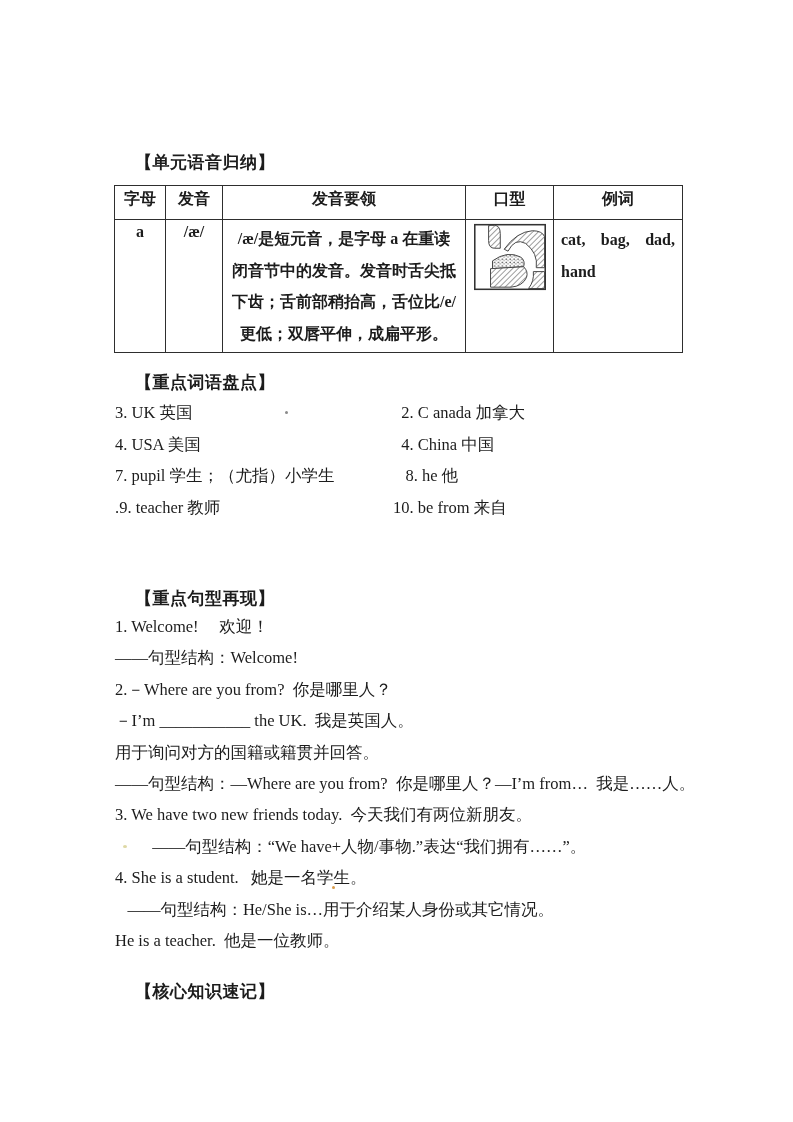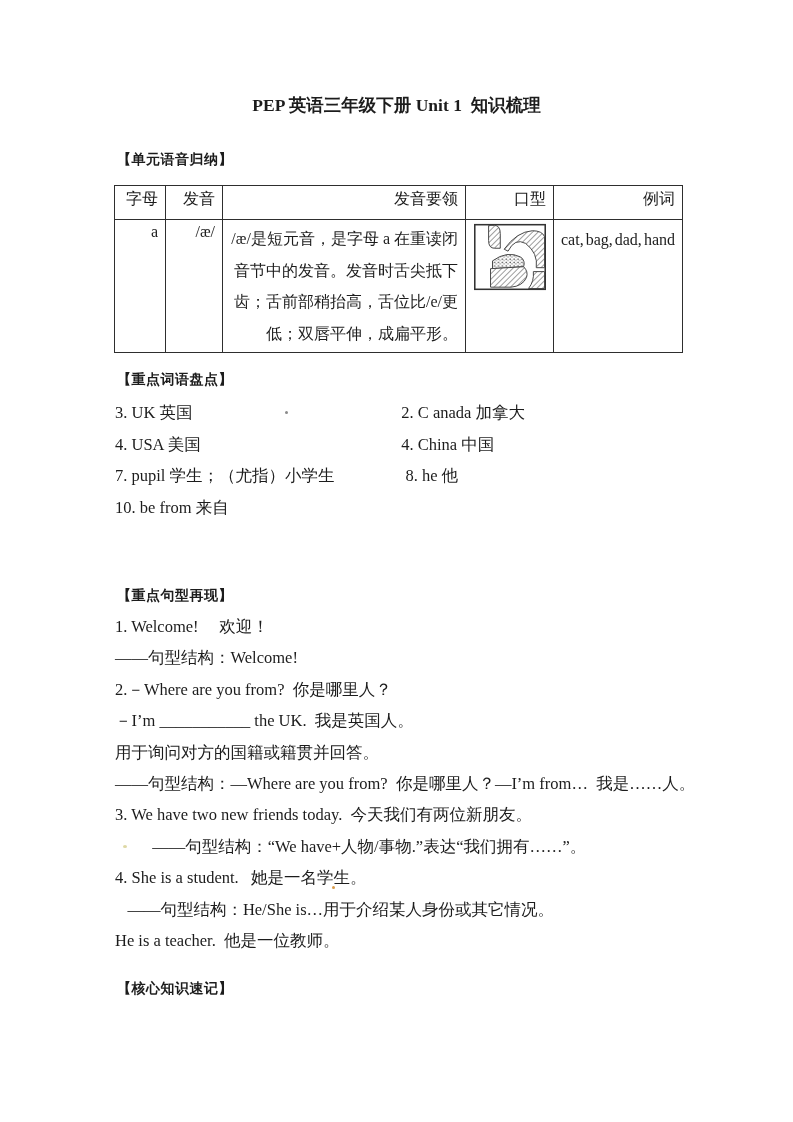--- a/index.html
+++ b/index.html
@@ -6,35 +6,35 @@
   .page{
     position:relative;width:793px;height:1122px;background:#ffffff;
     font-family:"Liberation Serif","DejaVu Serif",serif;color:#1c1c1c;
     font-size:16.5px;overflow:hidden;margin:0 auto;
   }
   .title{
     position:absolute;top:93px;left:0;width:100%;text-align:center;
     font-weight:700;font-size:17.5px;white-space:pre;
   }
   .sec{
-    position:absolute;left:117px;font-weight:700;font-size:14px;
+    position:absolute;left:135px;font-weight:700;font-size:17px;
     font-family:"Liberation Sans","DejaVu Sans",sans-serif;letter-spacing:.5px;
   }
   #sec-phonics{top:151px}
   #sec-vocab{top:371px}
   #sec-sent{top:587px}
   #sec-core{top:980px}
 
   table.phon{
     position:absolute;left:114px;top:185px;width:568px;
     border-collapse:collapse;table-layout:fixed;font-size:16px;
   }
   table.phon th, table.phon td{
-    border:1.6px solid #2e2e2e;vertical-align:top;text-align:right;
-    padding:3px 7px;font-weight:400;overflow:hidden;
+    border:1.6px solid #2e2e2e;vertical-align:top;text-align:center;
+    padding:3px 7px;font-weight:700;overflow:hidden;
   }
   table.phon thead tr{height:34px}
   table.phon tbody tr{height:126px}
   td.ess{line-height:31.6px;text-align:justify;padding-top:3px}
   td.ltr,td.snd{padding-top:4px}
   td.mouth{text-align:center;padding-top:4px}
   .ex-wrap{display:flex;flex-wrap:wrap;justify-content:space-between;line-height:31.6px;padding-top:1px}
 
   .vocab{position:absolute;left:115px;top:397px;width:567px}
   .vocab-row{display:flex;height:31.5px;line-height:31.5px;white-space:pre}
@@ -47,21 +47,20 @@
   .dot{position:absolute;border-radius:50%}
   #stray-dot-1{left:285px;top:411px;width:3px;height:3px;background:#8a8a8a}
   #stray-dot-2{left:123px;top:845px;width:4px;height:3px;background:#ded8a4}
   #stray-dot-3{left:332px;top:886px;width:3px;height:3px;background:#d89a4a}
 </style>
 </head>
 <body>
 
 <div class="page">
 
-  <div class="title">PEP 英语三年级下册 Unit 1  知识梳理</div>
 
   <div class="sec" id="sec-phonics">【单元语音归纳】</div>
 
   <table class="phon">
     <colgroup>
       <col style="width:51px">
         <col style="width:57px">
         <col style="width:243px">
         <col style="width:88px">
         <col style="width:129px">
@@ -128,20 +127,21 @@
         <span class="v-right">  4. China 中国</span>
       </div>
 
 
       <div class="vocab-row">
         <span class="v-left">7. pupil 学生；（尤指）小学生</span>
         <span class="v-right">   8. he 他</span>
       </div>
 
       <div class="vocab-row">
+        <span class="v-left">.9. teacher 教师</span>
         <span class="v-right">10. be from 来自</span>
       </div>
     </div>
 
   <div class="sec" id="sec-sent">【重点句型再现】</div>
 
   <div class="sent">
 
       <div class="s-line">1. Welcome!　 欢迎！</div>
 

